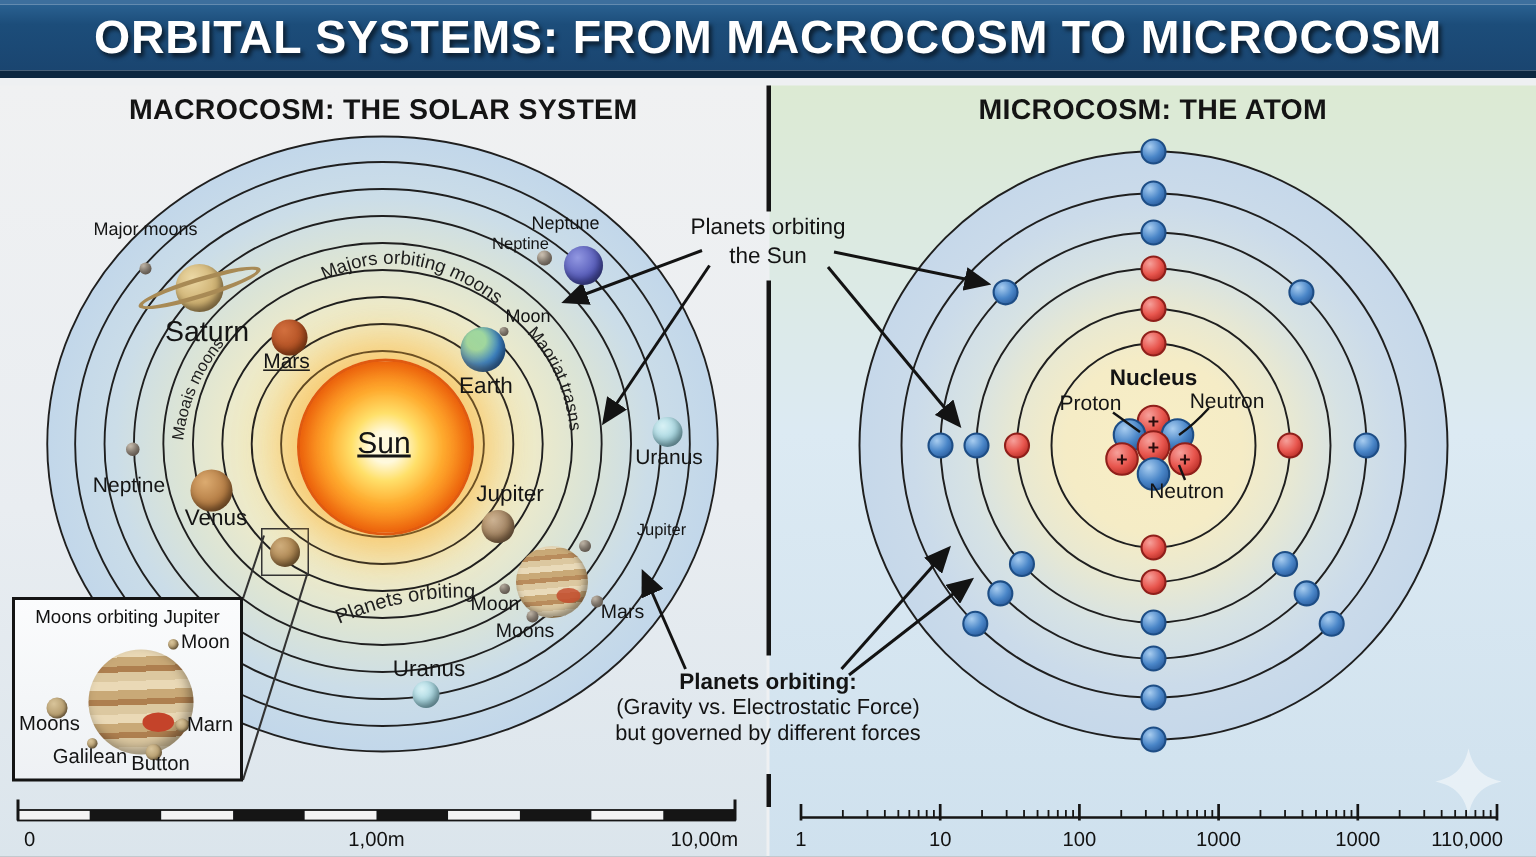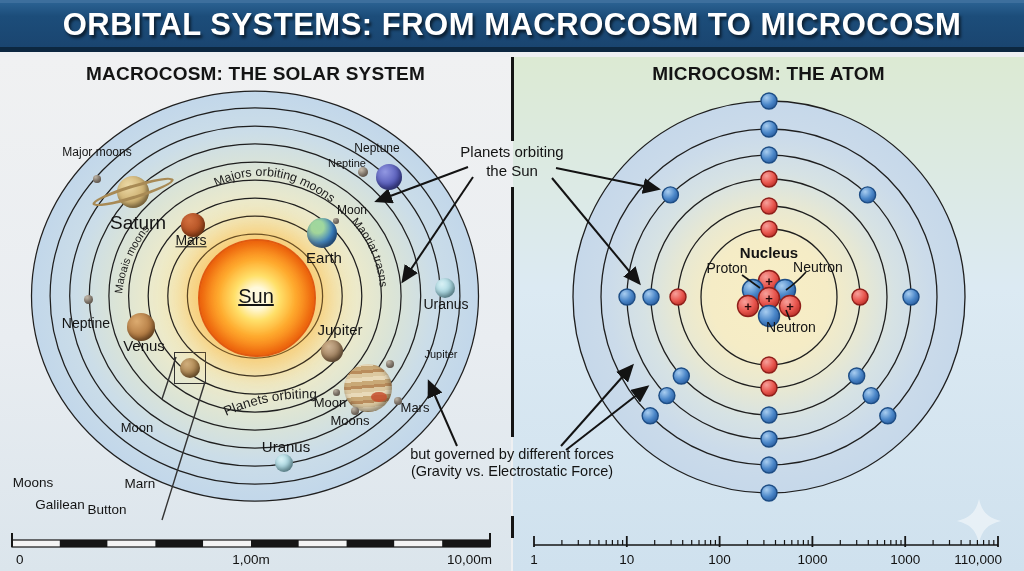--- a/index.html
+++ b/index.html
@@ -307,29 +307,39 @@
       <div class="planet uranus" style="left: 435px; top: 278px; width: 20px; height: 20px;"></div>
       <div class="planet jupiter" style="left: 344px; top: 364px; width: 48px; height: 48px;"></div>
       <div class="planet moon" style="left: 386px; top: 360px; width: 8px; height: 8px;"></div>
       <div class="planet moon" style="left: 332.5px; top: 388.5px; width: 7px; height: 7px;"></div>
       <div class="planet moon" style="left: 351px; top: 407px; width: 8px; height: 8px;"></div>
       <div class="planet moon" style="left: 394px; top: 397px; width: 8px; height: 8px;"></div>
       <div class="planet uranus" style="left: 275px; top: 454px; width: 18px; height: 18px;"></div>
       <div class="planet boxed" style="left: 180px; top: 358px; width: 20px; height: 20px;"></div>
     </div>
 
+  <div id="inset">
+    <div id="inset-title">Moons orbiting Jupiter</div>
+    <div id="inset-jupiter"></div>
+  <div class="inset-moon" style="left: 21px; top: 65px; width: 14px; height: 14px;"></div>
+      <div class="inset-moon" style="left: 101.5px; top: 25.5px; width: 7px; height: 7px;"></div>
+      <div class="inset-moon" style="left: 106.5px; top: 78.5px; width: 9px; height: 9px;"></div>
+      <div class="inset-moon" style="left: 47.5px; top: 91.5px; width: 7px; height: 7px;"></div>
+      <div class="inset-moon" style="left: 86.5px; top: 95.5px; width: 11px; height: 11px;"></div>
+    </div>
 
   <div id="callout" class="note">
     <div>Planets orbiting</div>
     <div>the Sun</div>
   </div>
 
   <div id="bottom-note" class="note">
+    <div class="t">Planets orbiting:</div>
+    <div>(Gravity vs. Electrostatic Force)</div>
     <div>but governed by different forces</div>
-    <div>(Gravity vs. Electrostatic Force)</div>
   </div>
 
   <svg id="watermark" viewBox="0 0 46 46">
     <path d="M23 1 C26 14 32 20 45 23 C32 26 26 32 23 45 C20 32 14 26 1 23 C14 20 20 14 23 1 Z" fill="#ffffff" opacity="0.75"></path>
   </svg>
 
   <div id="label-layer">
       <span class="lbl" style="left: 97px; top: 153px; font-size: 12px;">Major moons</span>
       <span class="lbl" style="left: 138px; top: 223px; font-size: 19px;">Saturn</span>
       <span class="lbl" style="left: 191px; top: 241px; font-size: 14px; text-decoration: underline;">Mars</span>

